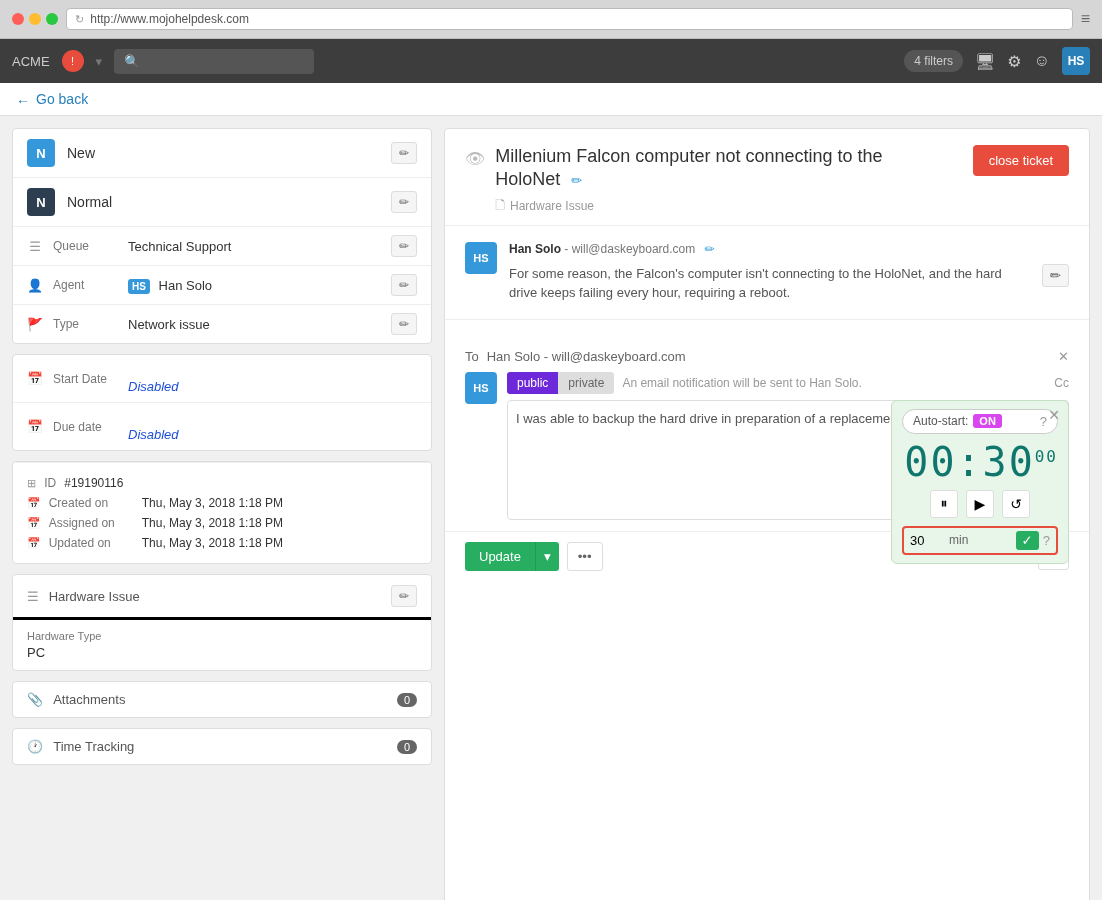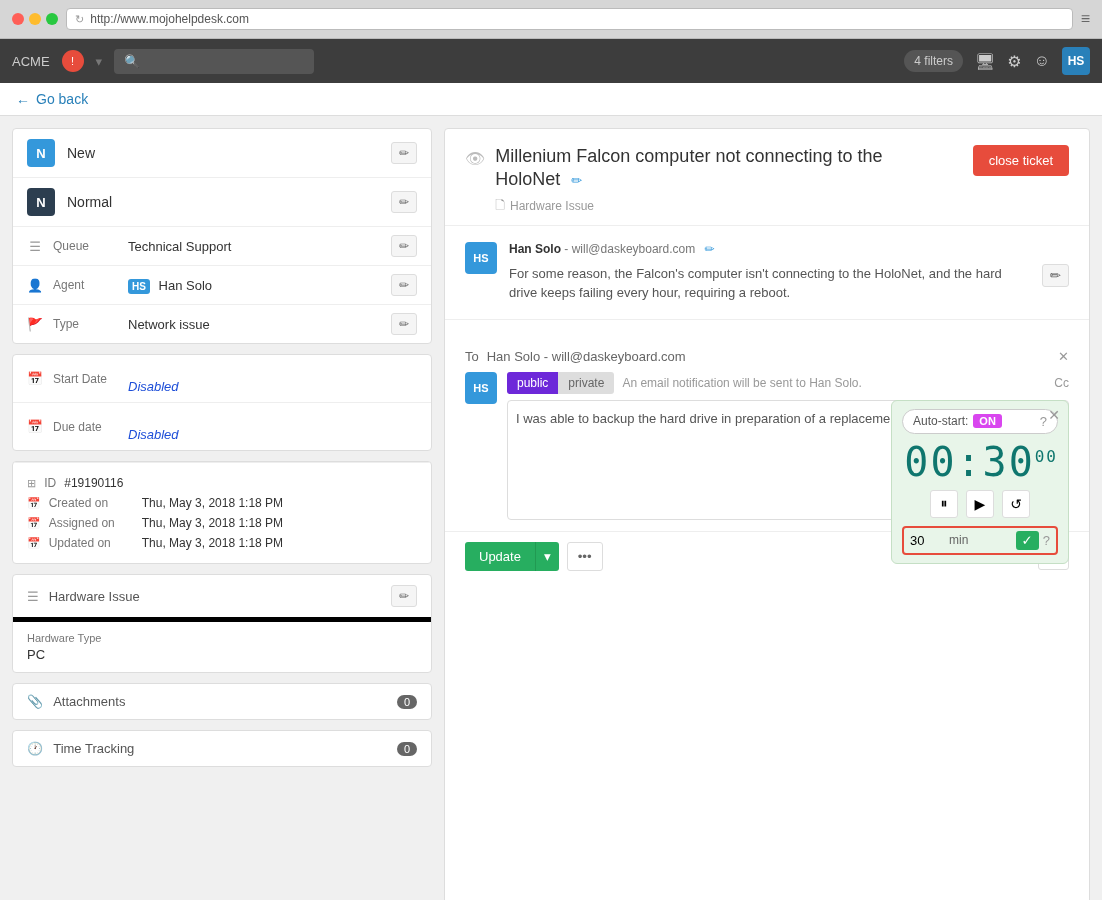--- a/index.html
+++ b/index.html
@@ -251,21 +251,21 @@
           </div>
         </div>
       </div>
 
       <div class="sidebar-card">
         <div class="category-row">
           <span class="cat-icon">☰</span>
           <span class="cat-label">Hardware Issue</span>
           <button class="cat-edit edit-btn">✏</button>
         </div>
-        <div class="hw-type-section" style="border-top:5px solid #000000;">
+        <div class="hw-type-section" style="border-top:3px solid #000000;">
           <div class="hw-type-label">Hardware Type</div>
           <div class="hw-type-value">PC</div>
         </div>
       </div>
 
       <div class="sidebar-card">
         <div class="bottom-section">
           <span class="bottom-icon">📎</span>
           <span class="bottom-label">Attachments</span>
           <span class="count-badge">0</span>

